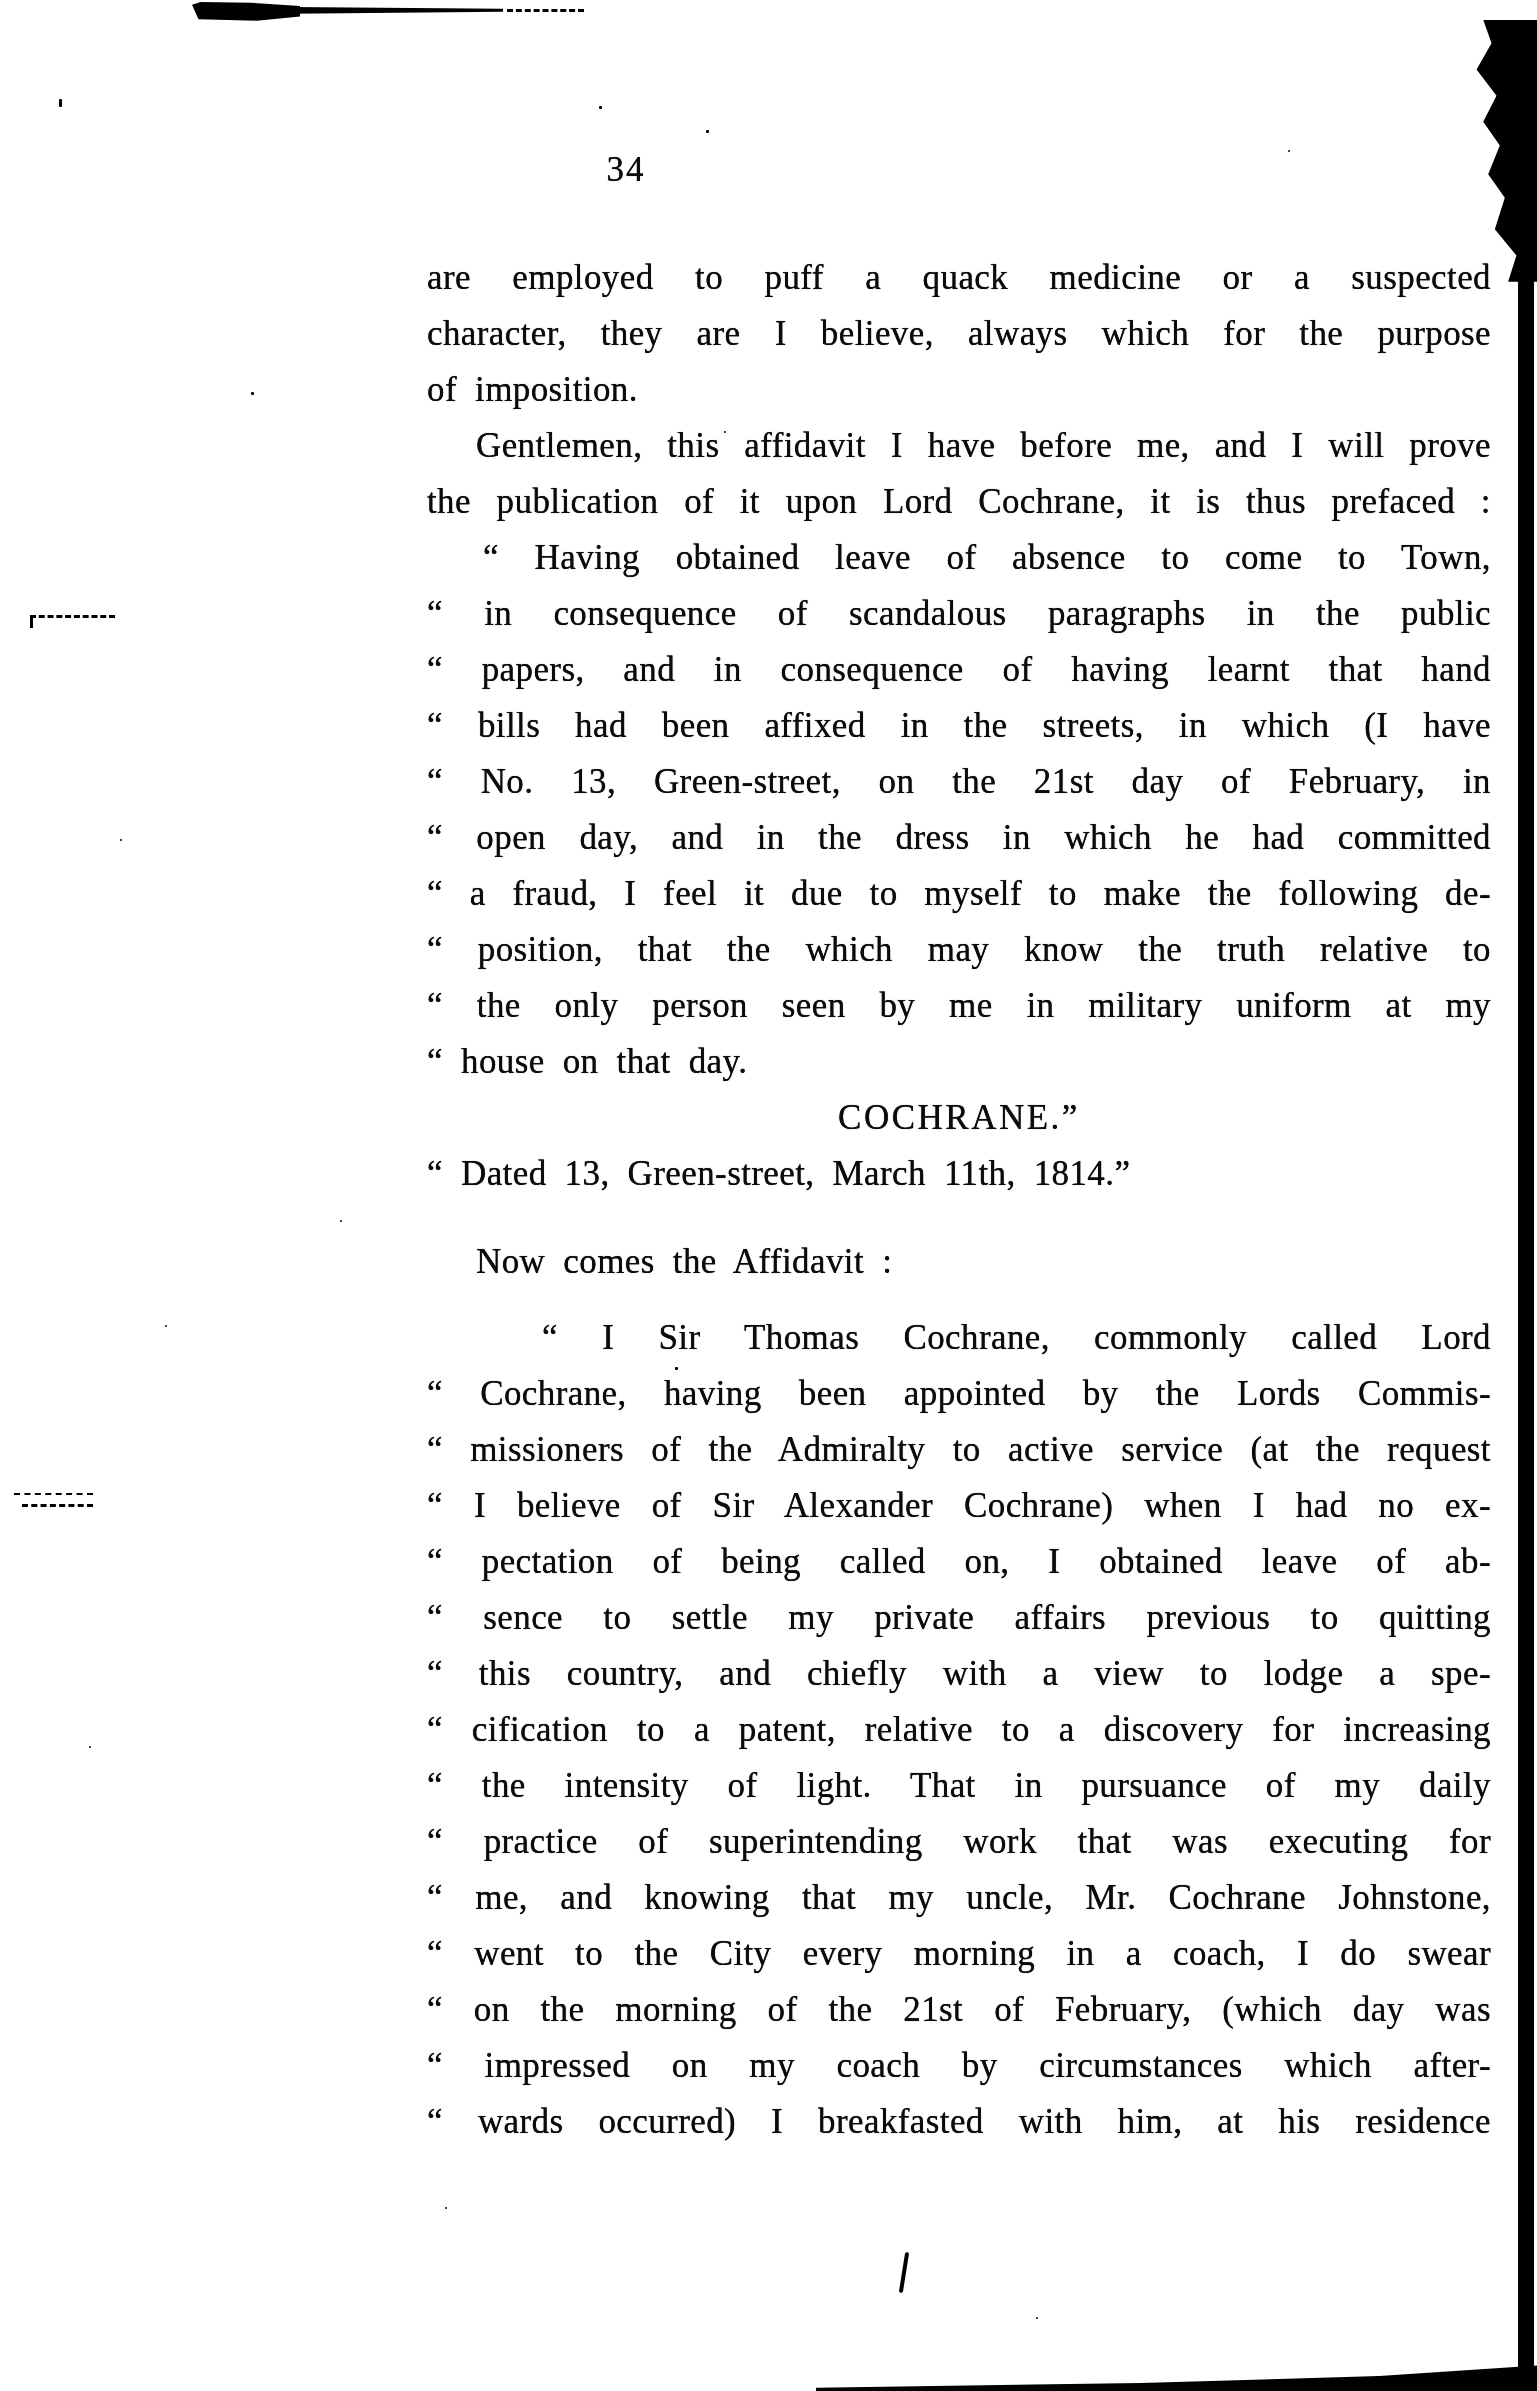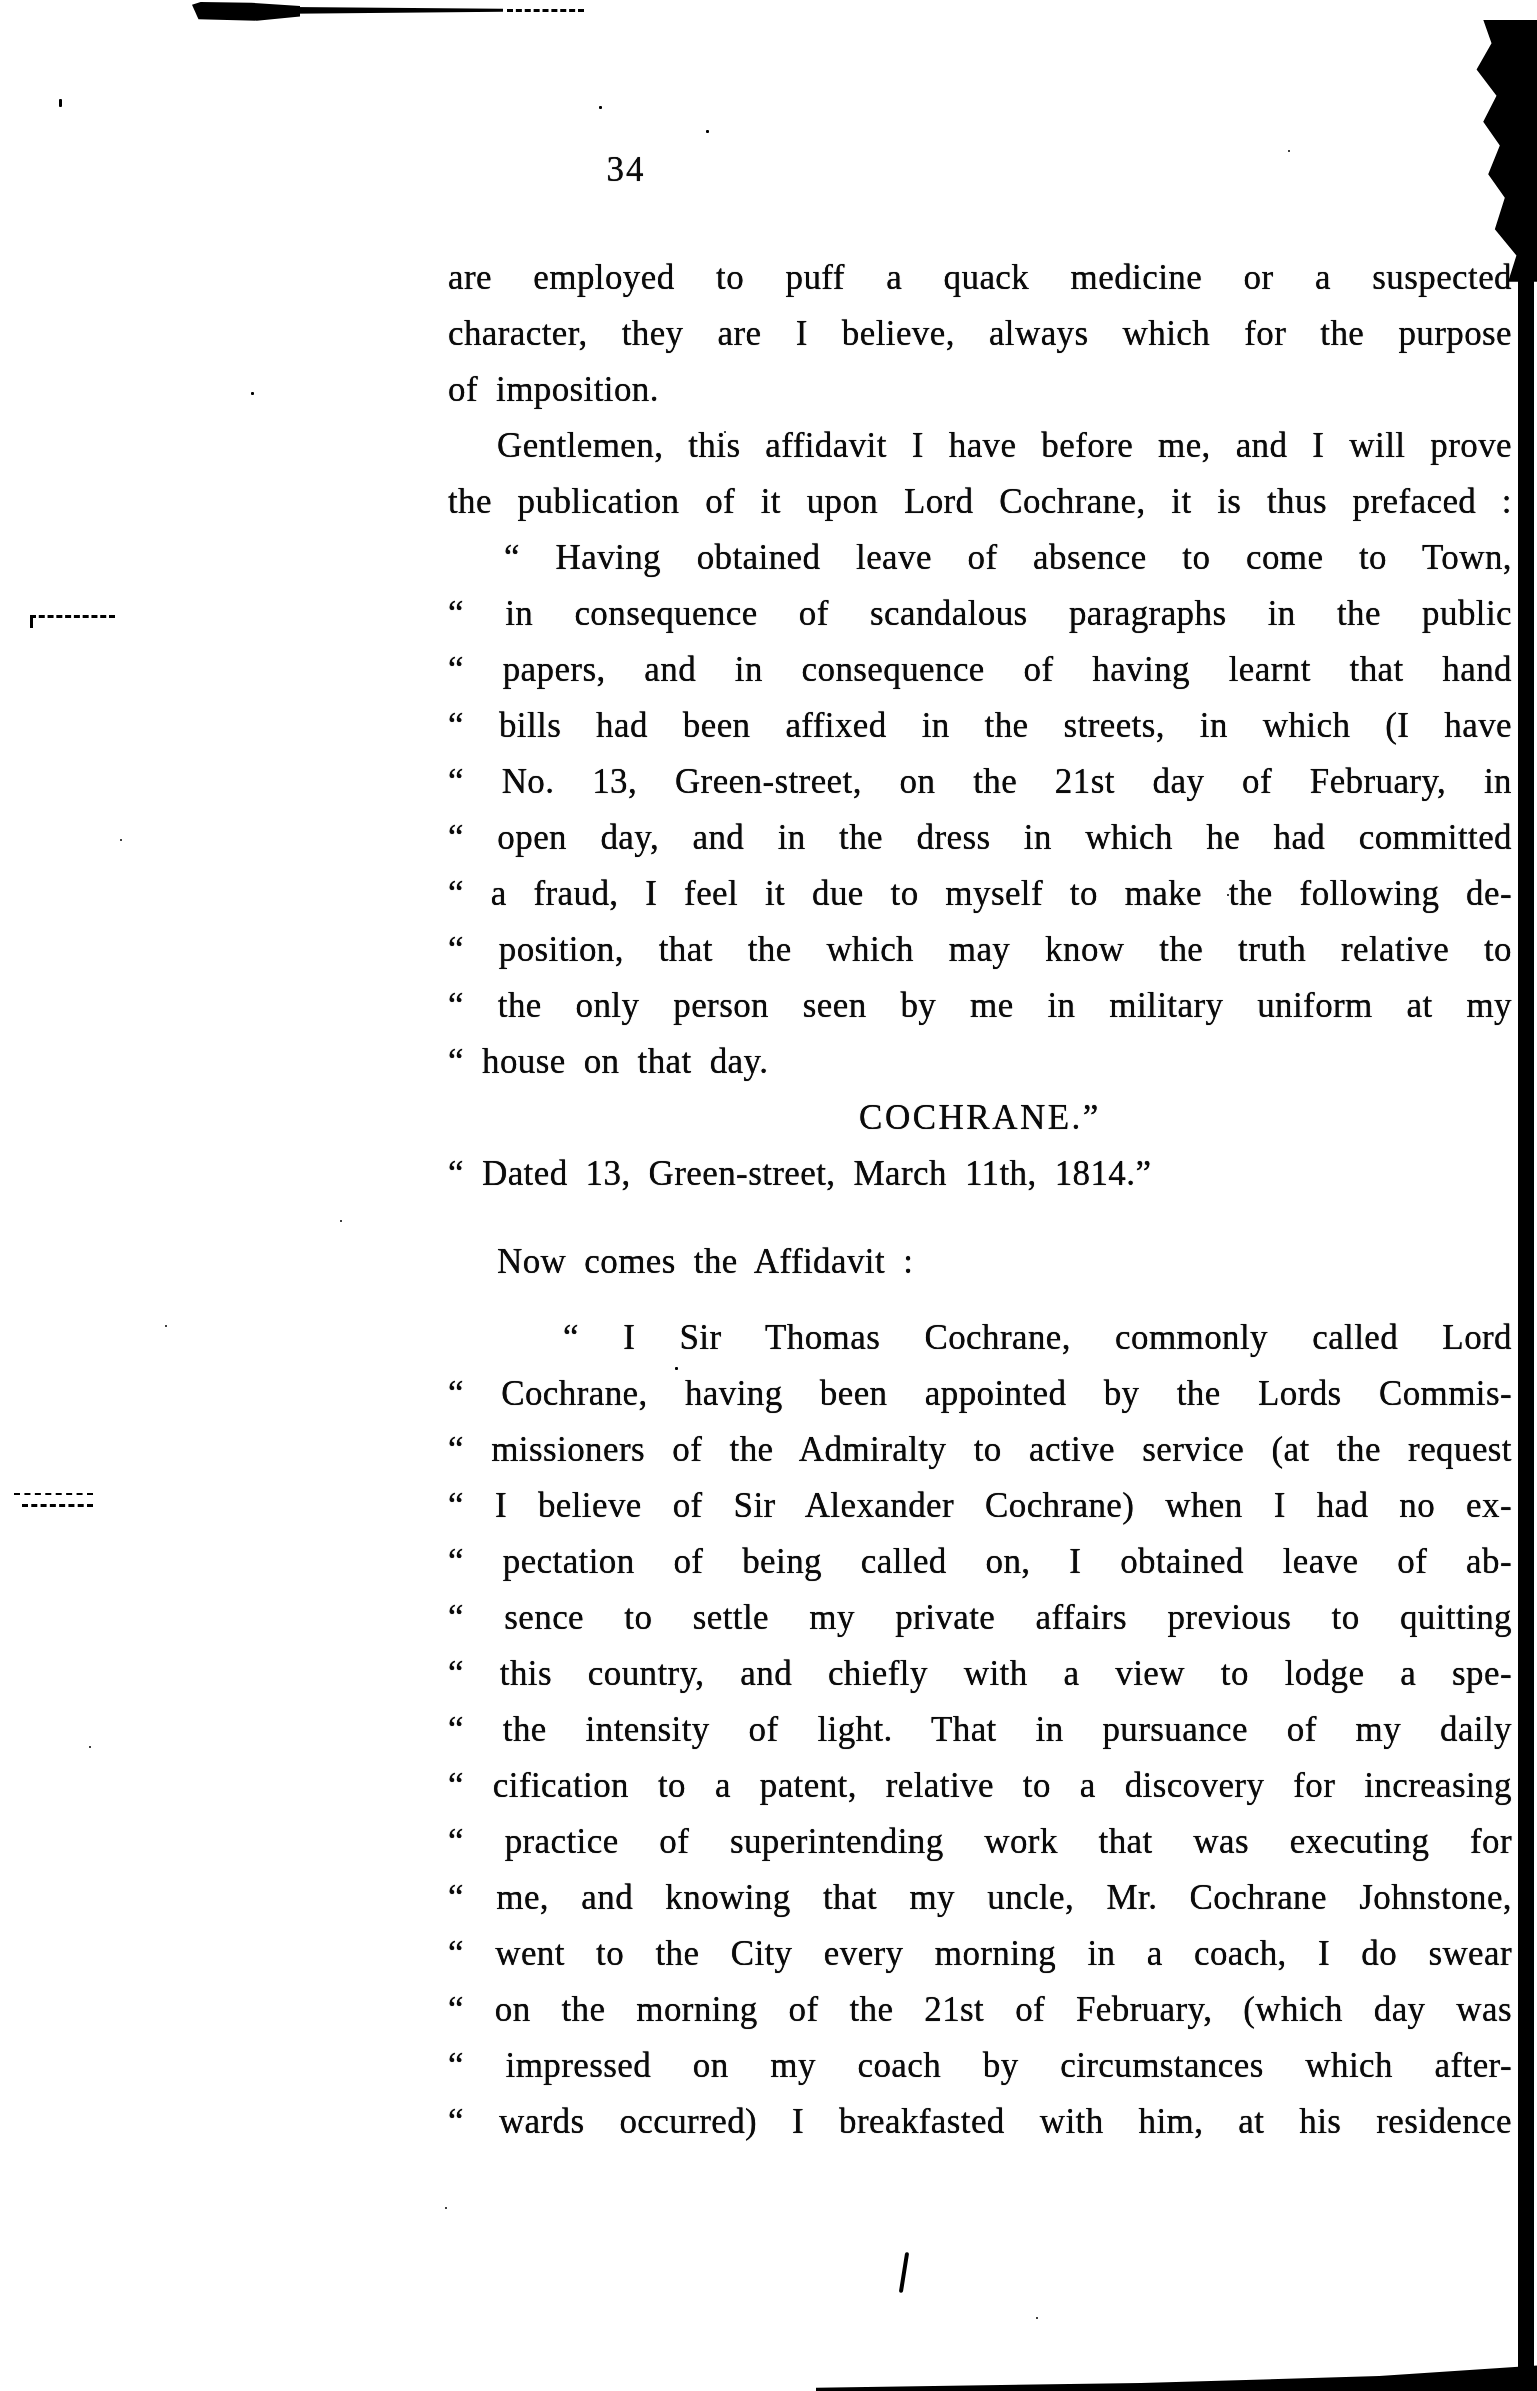--- a/index.html
+++ b/index.html
@@ -10,21 +10,21 @@
     color:#0b0b0b;
   }
   
   .page-number{
     position:absolute;top:150px;left:626px;transform:translateX(-50%);
     font-size:35px;letter-spacing:2px;
     text-shadow:0 0 0.7px #000;
   }
   
   .text-block{
-    position:absolute;left:448px;top:250px;width:1064px;
+    position:absolute;left:427px;top:250px;width:1064px;
     font-size:35px;letter-spacing:0.4px;
     text-shadow:0 0 0.7px #000;
   }
   .line{height:56px;line-height:56px;}
   .j{text-align:justify;text-align-last:justify;}
   .n{word-spacing:8.9px;}
   .r{text-align:center;letter-spacing:2.5px;}
   .i1{text-indent:49px;}
   .i2{text-indent:56px;}
   .i3{text-indent:115px;}
@@ -76,22 +76,22 @@
     <div class="line r">COCHRANE.”</div>
     <div class="line n">“ Dated 13, Green-street, March 11th, 1814.”</div>
     <div class="line n i1 gap1">Now comes the Affidavit :</div>
     <div class="line j i3 gap2">“ I Sir Thomas Cochrane, commonly called Lord</div>
     <div class="line j">“ Cochrane, having been appointed by the Lords Commis-</div>
     <div class="line j">“ missioners of the Admiralty to active service (at the request</div>
     <div class="line j">“ I believe of Sir Alexander Cochrane) when I had no ex-</div>
     <div class="line j">“ pectation of being called on, I obtained leave of ab-</div>
     <div class="line j">“ sence to settle my private affairs previous to quitting</div>
     <div class="line j">“ this country, and chiefly with a view to lodge a spe-</div>
+    <div class="line j">“ cification to a patent, relative to a discovery for increasing</div>
     <div class="line j">“ the intensity of light. That in pursuance of my daily</div>
-    <div class="line j">“ cification to a patent, relative to a discovery for increasing</div>
     <div class="line j">“ practice of superintending work that was executing for</div>
     <div class="line j">“ me, and knowing that my uncle, Mr. Cochrane Johnstone,</div>
     <div class="line j">“ went to the City every morning in a coach, I do swear</div>
     <div class="line j">“ on the morning of the 21st of February, (which day was</div>
     <div class="line j">“ impressed on my coach by circumstances which after-</div>
     <div class="line j">“ wards occurred) I breakfasted with him, at his residence</div>
   </div>
 
 <div class="artifact top-bar-blob"></div>
 <div class="artifact top-bar-line"></div>

